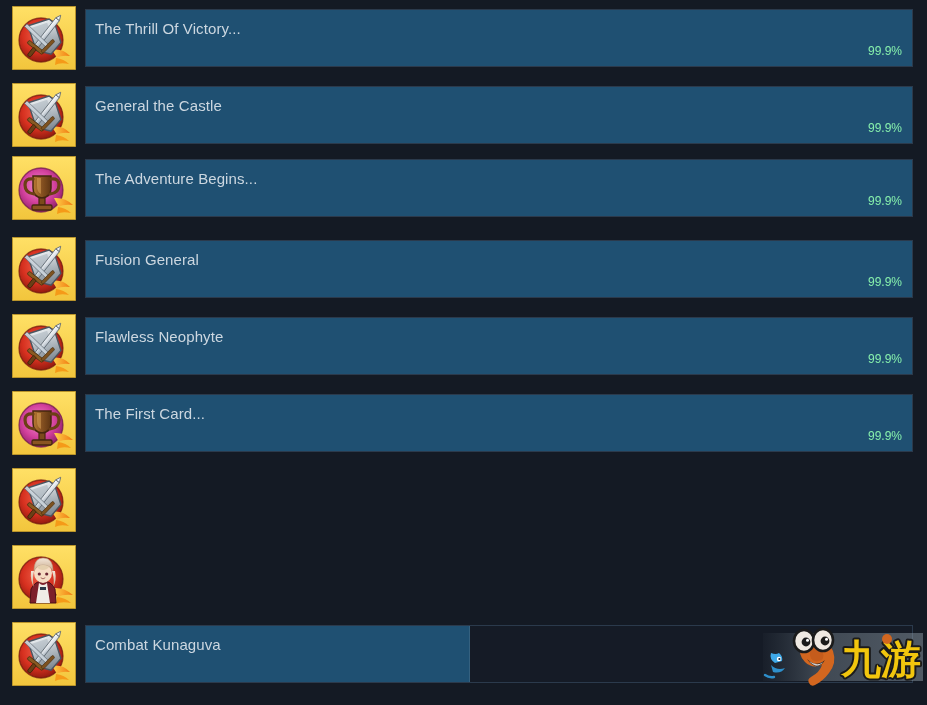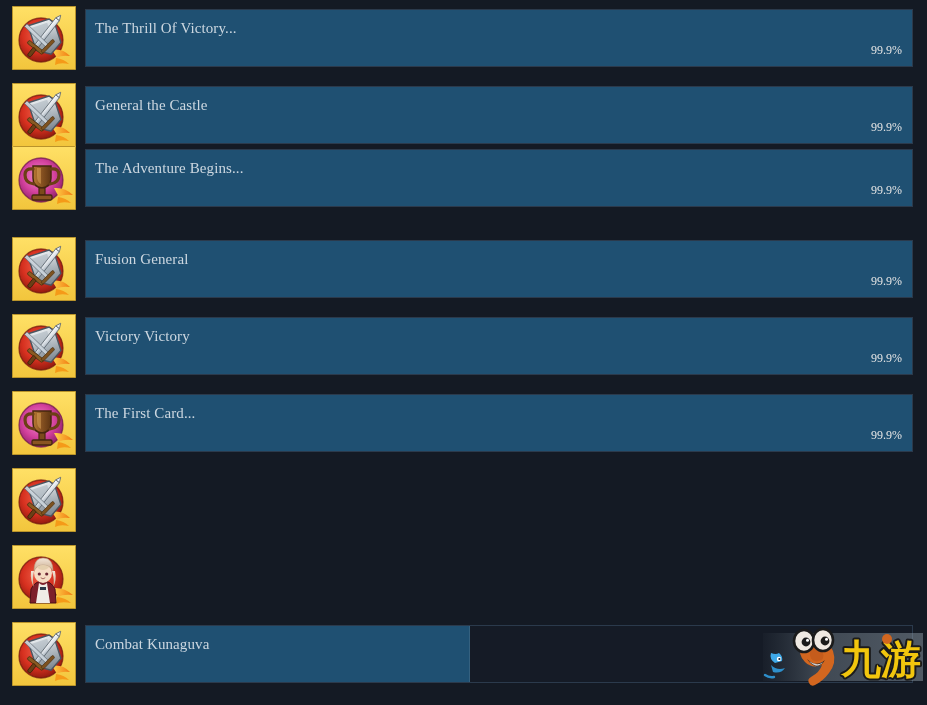--- a/index.html
+++ b/index.html
@@ -15,21 +15,20 @@
     position: relative;
   }
 
   #achievement-list {
     position: absolute;
     left: 0;
     top: 0;
     width: 927px;
     height: 705px;
     background: #141a24;
-    font-family: Liberation Serif, serif;
   }
 
   .ach-row {
     position: absolute;
     left: 0;
     width: 927px;
     height: 77px;
   }
 
   
@@ -75,21 +74,21 @@
     font-size: 15px;
     color: #ccd7e0;
     white-space: nowrap;
     letter-spacing: 0.1px;
   }
   .ach-pct {
     position: absolute;
     right: 10px;
     bottom: 8px;
     font-size: 12px;
-    color: #e5e5e5;
+    color: #86efac;
     white-space: nowrap;
   }
 
   
   #watermark {
     position: absolute;
     right: 4px;
     bottom: 12px;
     width: 172px;
     height: 78px;
@@ -204,21 +203,21 @@
     </g>
     <rect x="0.5" y="0.5" width="63" height="63" fill="none" stroke="#b9932a" stroke-width="1"></rect>
   </svg>
       </div>
       <div class="ach-bar">
         <div class="ach-fill full" style="width: 827.172px;"></div>
         <div class="ach-name">General the Castle</div>
         <div class="ach-pct">99.9%</div>
       </div>
     </div>
-    <div class="ach-row" style="top: 140px;">
+    <div class="ach-row" style="top: 150px;">
       <div class="ach-icon">
         <svg viewBox="0 0 64 64" xmlns="http://www.w3.org/2000/svg">
     <defs>
       <linearGradient id="tr-bg" x1="0" y1="0" x2="0" y2="1">
         <stop offset="0" stop-color="#ffe066"></stop>
               <stop offset="1" stop-color="#f2c53c"></stop>
       </linearGradient>
       <radialGradient id="tr-pink" cx="0.45" cy="0.42" r="0.62">
         <stop offset="0" stop-color="#f58fd0"></stop>
               <stop offset="0.6" stop-color="#d2409c"></stop>
@@ -355,21 +354,21 @@
     </g>
     <g transform="rotate(-46 30 34)">
       <rect x="27.6" y="12" width="3.6" height="30" fill="#c9d2da" stroke="#5c666f" stroke-width="0.7" opacity="0.95"></rect>
       <rect x="21" y="41" width="17" height="3.2" rx="1.3" fill="#7e5220" stroke="#4c3110" stroke-width="0.7"></rect>
     </g>
     <rect x="0.5" y="0.5" width="63" height="63" fill="none" stroke="#b9932a" stroke-width="1"></rect>
   </svg>
       </div>
       <div class="ach-bar">
         <div class="ach-fill full" style="width: 827.172px;"></div>
-        <div class="ach-name">Victory Victory</div>
+        <div class="ach-name">Flawless Neophyte</div>
         <div class="ach-pct">99.9%</div>
       </div>
     </div>
     <div class="ach-row" style="top: 385px;">
       <div class="ach-icon">
         <svg viewBox="0 0 64 64" xmlns="http://www.w3.org/2000/svg">
     <defs>
       <linearGradient id="tr-bg" x1="0" y1="0" x2="0" y2="1">
         <stop offset="0" stop-color="#ffe066"></stop>
               <stop offset="1" stop-color="#f2c53c"></stop>

